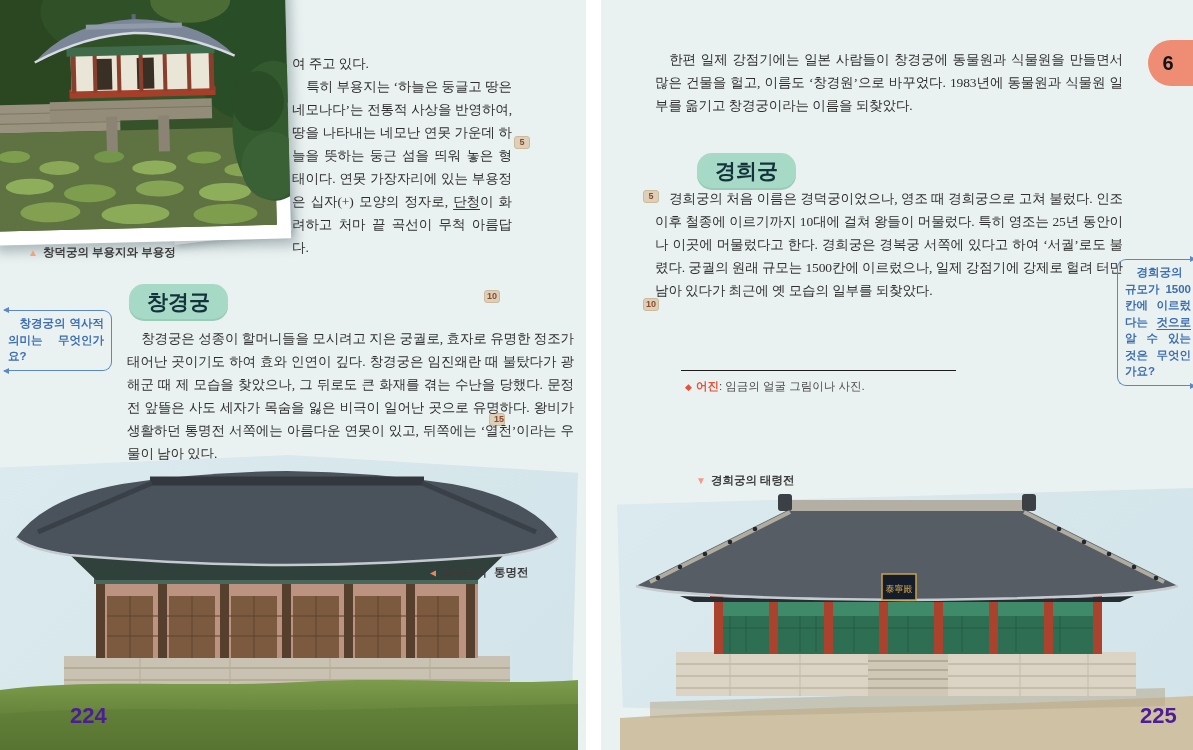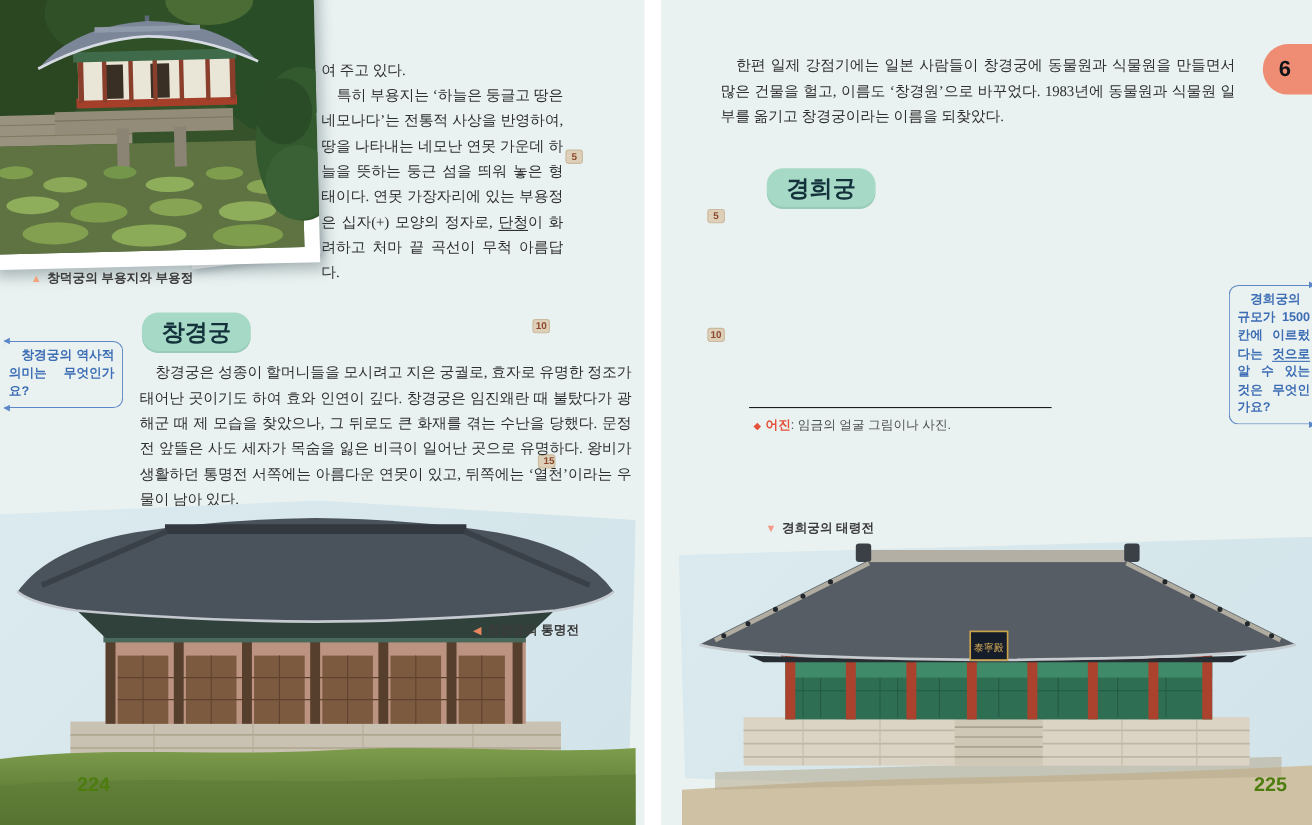--- a/index.html
+++ b/index.html
@@ -78,21 +78,21 @@
   .wash { position:absolute; z-index:3; }
   .wash-left  { left:0; top:455px; width:578px; height:252px;
                 background:linear-gradient(135deg,#dbeaee 0%,#d2e4ea 100%);
                 clip-path:polygon(0% 5%, 50% 0%, 100% 7%, 99% 93%, 55% 100%, 0% 98%); }
   .wash-right { left:16px; top:488px; width:576px; height:236px;
                 background:linear-gradient(135deg,#dbeaee 0%,#d2e4ea 100%);
                 clip-path:polygon(0% 7%, 100% 0%, 100% 100%, 1% 93%); }
   .bldg { position:absolute; z-index:4; }
 
   .pagenum { position:absolute; font-family:"Liberation Sans","DejaVu Sans",sans-serif;
-             font-size:18px; font-weight:bold; color:#4d7c0f; z-index:7; }
+             font-size:22px; font-weight:bold; color:#4c1d95; z-index:7; }
 
   
   .unit-badge { position:absolute; right:0; top:40px; width:45px; height:46px;
                 background:#ee8d73; border-radius:23px 0 0 23px; display:flex;
                 align-items:center; justify-content:center; padding-right:5px;
                 font-family:"Liberation Sans","DejaVu Sans",sans-serif;
                 font-size:20px; font-weight:bold; color:#101418; z-index:8; }
 </style>
 </head>
 <body>
@@ -230,21 +230,21 @@
     <path d="M16,86 Q44,46 122,32 Q200,20 287,19 Q374,20 452,32 Q530,46 558,86 Q545,97 505,103 Q385,113 287,113 Q189,113 69,103 Q29,97 16,86 Z" fill="#4a525b"></path>
     <path d="M150,29 L424,29" stroke="#32383e" stroke-width="9"></path>
     <path d="M152,31 L38,80" stroke="#394047" stroke-width="5"></path>
     <path d="M422,31 L536,80" stroke="#394047" stroke-width="5"></path>
     <path d="M16,86 Q29,97 69,103 Q189,113 287,113 Q385,113 505,103 Q545,97 558,86" fill="none" stroke="#c5cad0" stroke-width="2.5"></path>
 
     <path d="M0,238 C90,226 200,236 300,230 C400,224 500,234 578,228 L578,298 L0,298 Z" fill="url(#gl)"></path>
     <path d="M0,262 C120,252 260,262 400,256 L578,252 L578,298 L0,298 Z" fill="#5d7c36" opacity="0.6"></path>
   </svg>
 
-  <div class="caption" style="left:430px; top:565px;">
+  <div class="caption" style="left:430px; top:565px;font-family:Liberation Mono, monospace;">
     <span class="tri tri-left">◀</span><span>창경궁의 통명전</span>
   </div>
 
   <div class="pagenum" style="left:70px; top:703px;">224</div>
 </div>
 
 <div class="gutter"></div>
 
 <div class="page page-right">
 
@@ -253,20 +253,21 @@
   <div class="para" style="left:54px; top:48px; width:468px;">
     <p class="indent">한편 일제 강점기에는 일본 사람들이 창경궁에 동물원과 식물원을 만들면서 많은 건물을 헐고, 이름도 ‘창경원’으로 바꾸었다. 1983년에 동물원과 식물원 일부를 옮기고 창경궁이라는 이름을 되찾았다.</p>
   </div>
 
   <div class="pill" style="left:96px; top:153px;">경희궁</div>
 
   <span class="linemark" style="left:42px; top:190px;">5</span>
   <span class="linemark" style="left:42px; top:298px;">10</span>
 
   <div class="para" style="left:54px; top:187px; width:468px;">
+    <p class="indent">경희궁의 처음 이름은 경덕궁이었으나, 영조 때 경희궁으로 고쳐 불렀다. 인조 이후 철종에 이르기까지 10대에 걸쳐 왕들이 머물렀다. 특히 영조는 25년 동안이나 이곳에 머물렀다고 한다. 경희궁은 경복궁 서쪽에 있다고 하여 ‘서궐’로도 불렸다. 궁궐의 원래 규모는 1500칸에 이르렀으나, 일제 강점기에 강제로 헐려 터만 남아 있다가 최근에 옛 모습의 일부를 되찾았다.</p>
   </div>
 
   <div class="qbox q-right" style="left:516px; top:259px; width:78px;"><span>경희궁의 규모가 1500칸에 이르렀다는 </span><span class="u-word">것으로</span><span> 알 수 있는 것은 무엇인가요?</span></div>
 
   <div class="footrule" style="left:80px; top:370px; width:275px;"></div>
   <div class="footnote" style="left:84px; top:379px;">
     <span class="fmark">◆</span><span class="fterm">어진</span><span>: 임금의 얼굴 그림이나 사진.</span>
   </div>
 
   <div class="caption" style="left:95px; top:473px;">

